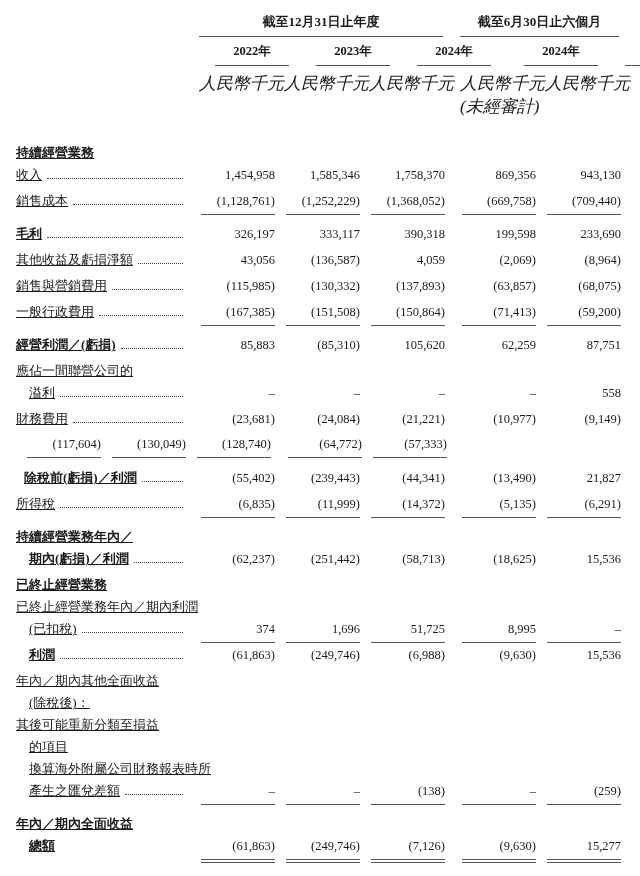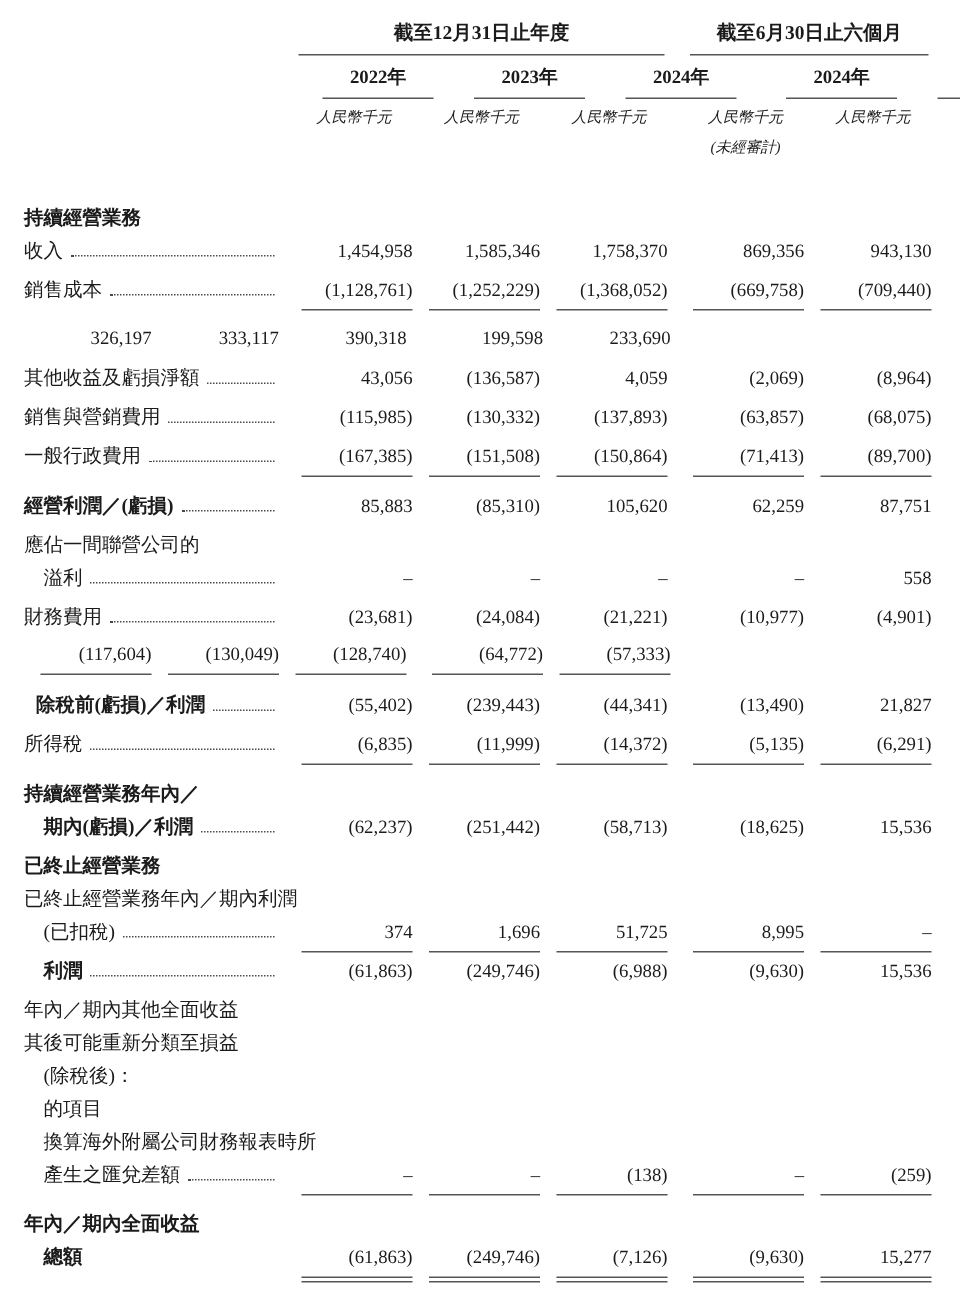--- a/index.html
+++ b/index.html
@@ -31,21 +31,21 @@
   }
   .t-row.lbl-only{min-height:22px;}
   .spacer{flex:none;width:172px;}
   .lblwrap{
     flex:1 1 auto;
     display:flex;
     align-items:baseline;
     min-width:0;
   }
   .lblwrap.ind{padding-left:13px;}
-  .lbl{flex:none;white-space:nowrap;}
+  .lbl{flex:none;white-space:nowrap;text-decoration:underline;}
   .lbl.b{font-weight:bold;}
   .dots{
     flex:1 1 auto;
     min-width:8px;
     margin:0 7px 0 5px;
     border-bottom:1.4px dotted #4a4a4a;
   }
   .col{
     flex:none;
     width:74px;
@@ -69,21 +69,21 @@
   .grpcell.g1{width:244px;margin-left:11px;}
   .grpcell.g2{width:159px;margin-left:17px;}
   .yearrow{margin-top:7px;min-height:20px;gap:16px;}
   .yearcell{
     text-align:center;
     font-weight:bold;
     border-bottom:1px solid #555;
     padding-bottom:5px;
   }
   .unitrow{margin-top:7px;min-height:18px;}
-  .unitcell{text-align:center;font-style:italic;font-size:10px;}
+  .unitcell{text-align:left;font-style:italic;font-size:17px;}
   .unauditedrow{margin-top:2px;min-height:16px;}
   .tbody{margin-top:28px;}
 </style>
 </head>
 <body>
 
 <div class="page">
 
   <div class="t-row hdr-groups">
     <div class="spacer"></div>
@@ -144,20 +144,24 @@
           <span class="lbl">銷售成本</span>
           <span class="dots"></span>
         </div>
         <div class="col ru">(1,128,761)</div>
         <div class="col ru">(1,252,229)</div>
         <div class="col ru">(1,368,052)</div>
         <div class="col grp ru">(669,758)</div>
         <div class="col ru">(709,440)</div>
       </div>
       <div class="t-row" style="margin-top: 7px;">
+        <div class="lblwrap">
+          <span class="lbl b">毛利</span>
+          <span class="dots"></span>
+        </div>
         <div class="col">326,197</div>
         <div class="col">333,117</div>
         <div class="col">390,318</div>
         <div class="col grp">199,598</div>
         <div class="col">233,690</div>
       </div>
       <div class="t-row">
         <div class="lblwrap">
           <span class="lbl">其他收益及虧損淨額</span>
           <span class="dots"></span>
@@ -181,21 +185,21 @@
       </div>
       <div class="t-row">
         <div class="lblwrap">
           <span class="lbl">一般行政費用</span>
           <span class="dots"></span>
         </div>
         <div class="col ru">(167,385)</div>
         <div class="col ru">(151,508)</div>
         <div class="col ru">(150,864)</div>
         <div class="col grp ru">(71,413)</div>
-        <div class="col ru">(89,700)</div>
+        <div class="col ru">(59,200)</div>
       </div>
       <div class="t-row" style="margin-top: 7px;">
         <div class="lblwrap">
           <span class="lbl b">經營利潤／(虧損)</span>
           <span class="dots"></span>
         </div>
         <div class="col">85,883</div>
         <div class="col">(85,310)</div>
         <div class="col">105,620</div>
         <div class="col grp">62,259</div>
@@ -219,21 +223,21 @@
       </div>
       <div class="t-row">
         <div class="lblwrap">
           <span class="lbl">財務費用</span>
           <span class="dots"></span>
         </div>
         <div class="col">(23,681)</div>
         <div class="col">(24,084)</div>
         <div class="col">(21,221)</div>
         <div class="col grp">(10,977)</div>
-        <div class="col">(4,901)</div>
+        <div class="col">(9,149)</div>
       </div>
       <div class="t-row">
         <div class="col ru">(117,604)</div>
         <div class="col ru">(130,049)</div>
         <div class="col ru">(128,740)</div>
         <div class="col grp ru">(64,772)</div>
         <div class="col ru">(57,333)</div>
       </div>
       <div class="t-row" style="margin-top: 7px; padding-left: 24px;">
         <div class="lblwrap">
@@ -304,27 +308,27 @@
         <div class="col">(6,988)</div>
         <div class="col grp">(9,630)</div>
         <div class="col">15,536</div>
       </div>
       <div class="t-row lbl-only">
         <div class="lblwrap">
           <span class="lbl">年內／期內其他全面收益</span>
         </div>
       </div>
       <div class="t-row lbl-only">
+        <div class="lblwrap ind">
+          <span class="lbl">(除稅後)：</span>
+        </div>
+      </div>
+      <div class="t-row lbl-only">
         <div class="lblwrap">
           <span class="lbl">其後可能重新分類至損益</span>
-        </div>
-      </div>
-      <div class="t-row lbl-only">
-        <div class="lblwrap ind">
-          <span class="lbl">(除稅後)：</span>
         </div>
       </div>
       <div class="t-row lbl-only">
         <div class="lblwrap ind">
           <span class="lbl">的項目</span>
         </div>
       </div>
       <div class="t-row lbl-only">
         <div class="lblwrap ind">
           <span class="lbl">換算海外附屬公司財務報表時所</span>

